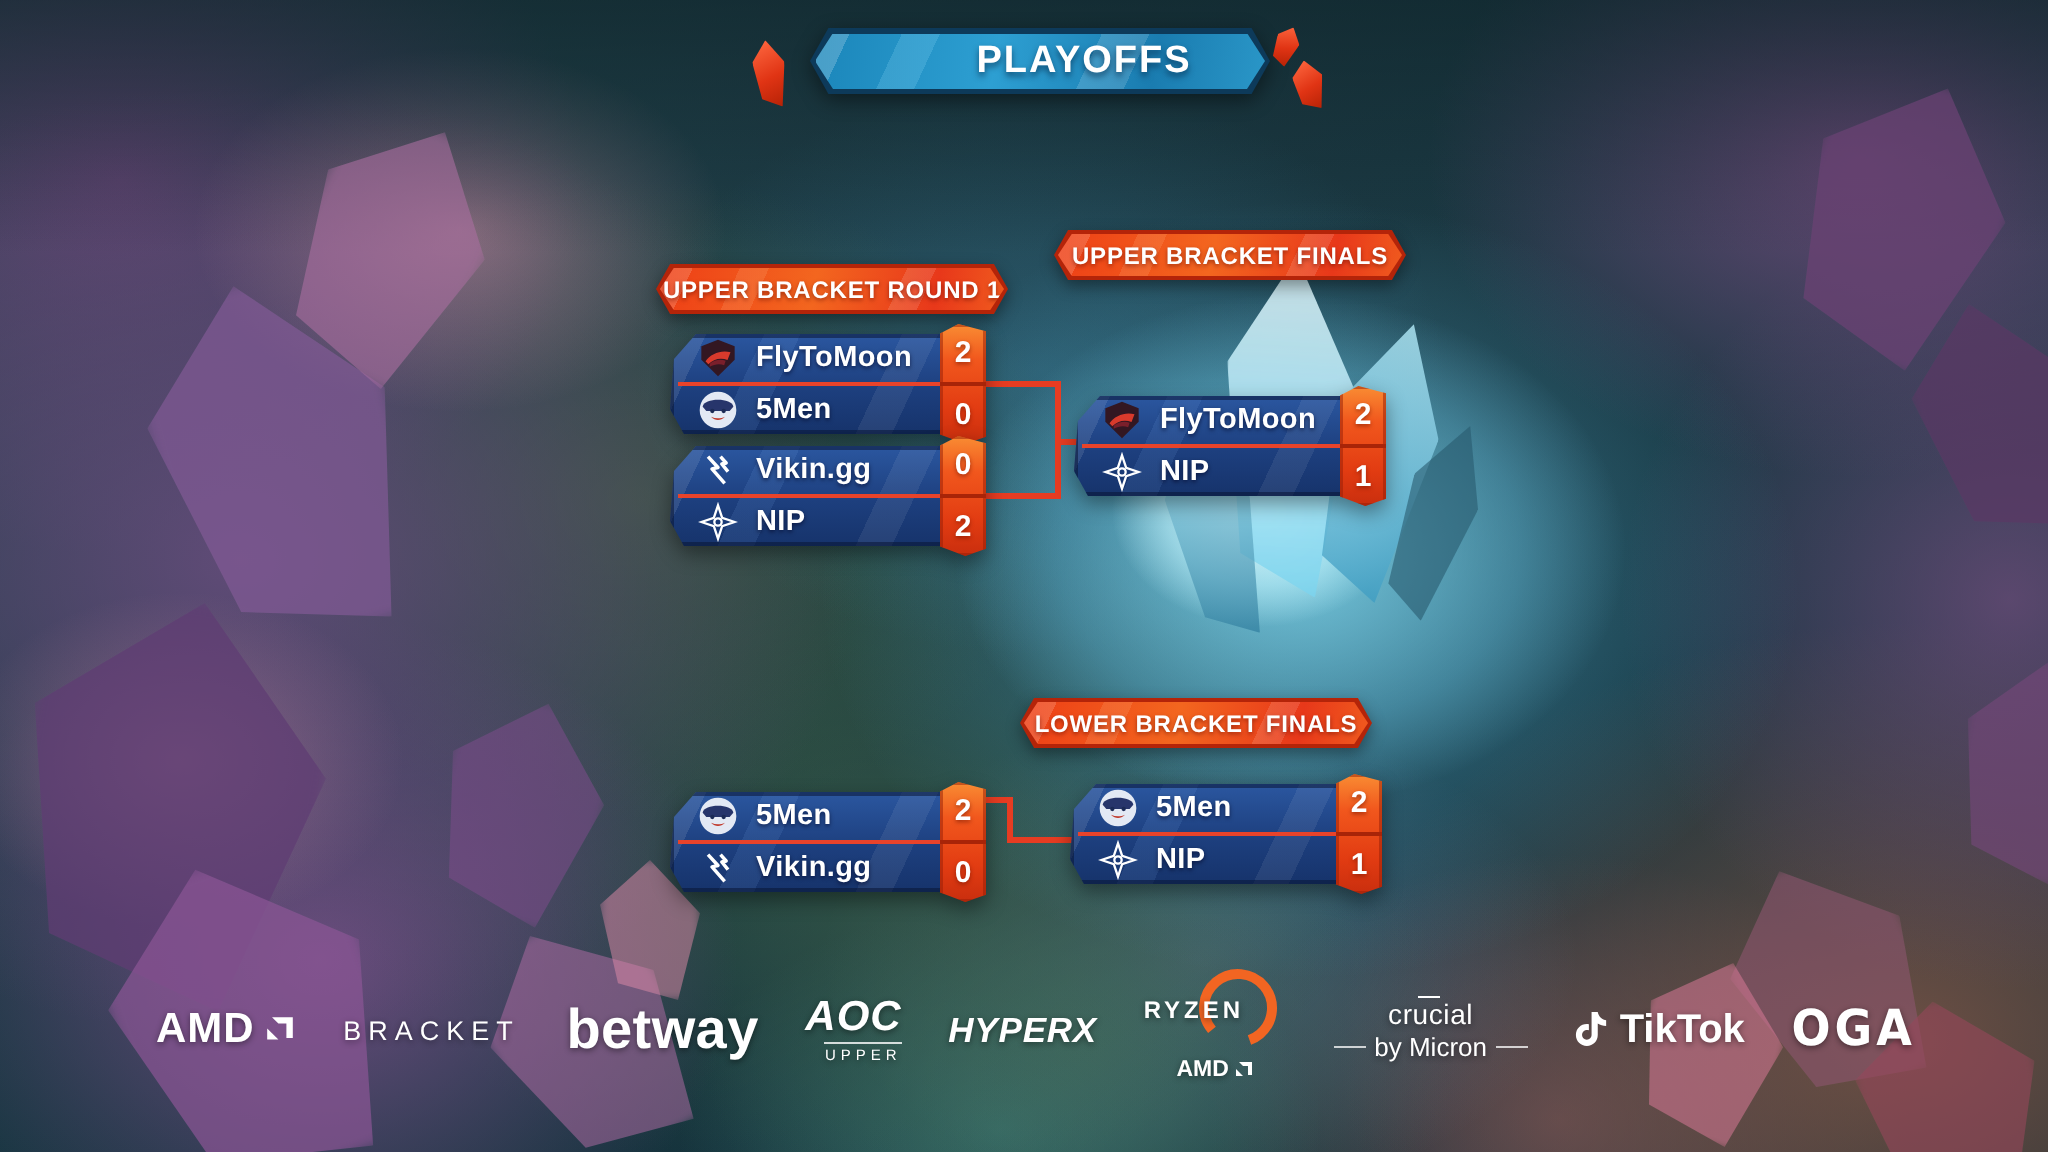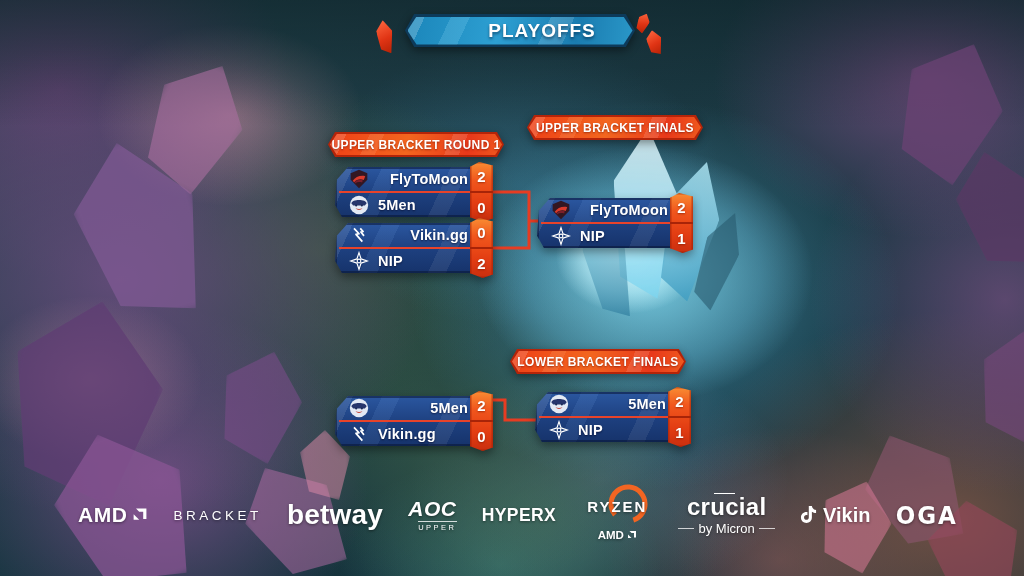--- a/index.html
+++ b/index.html
@@ -51,21 +51,21 @@
     clip-path:polygon(50% 0,100% 35%,75% 100%,15% 85%,0 30%);}
   
   .match{position:absolute;filter:drop-shadow(0 4px 5px rgba(0,0,0,.4));}
   .panel{position:absolute;left:0;top:0;right:0;bottom:0;
     clip-path:polygon(13px 0,100% 0,100% 100%,7px 100%,0 75%,2px 25%);
     background:
       linear-gradient(115deg, rgba(255,255,255,.10) 0 10%, rgba(255,255,255,0) 10% 26%, rgba(140,190,255,.10) 26% 36%, rgba(140,190,255,0) 36% 64%, rgba(255,255,255,.07) 64% 74%, rgba(255,255,255,0) 74%),
       linear-gradient(180deg,#2b57a0 0%,#1d3f7e 55%,#16336b 100%);
     box-shadow:inset 0 0 0 2px rgba(9,22,52,.55);}
   .row{position:absolute;left:0;right:25px;height:24px;display:flex;align-items:center;padding-left:14px;gap:9px;}
-  .row.top{top:0;justify-content:space-between;} .row.bot{bottom:0;}
+  .row.top{top:0;} .row.bot{bottom:0;}
   .tlogo{width:20px;height:20px;flex:0 0 20px;display:flex;align-items:center;justify-content:center;}
   .tlogo svg{width:20px;height:20px;}
   .tname{color:#fff;font-size:14.5px;font-weight:700;letter-spacing:.2px;text-shadow:0 1px 2px rgba(0,0,30,.6);white-space:nowrap;}
   .mdiv{position:absolute;left:4px;top:50%;margin-top:-1px;height:2.4px;right:20px;background:#e8432a;z-index:2;}
   .scorecol{position:absolute;right:0;top:-5px;bottom:-5px;width:23px;z-index:3;
     clip-path:polygon(0 8%,40% 0,100% 6%,100% 94%,55% 100%,0 92%);
     background:linear-gradient(180deg,#f98d33 0%,#f1571d 30%,#e23c12 70%,#c92e0e 100%);
     box-shadow:inset 0 0 0 1.5px rgba(150,30,5,.5);
     display:flex;flex-direction:column;}
   .scell{flex:1;display:flex;align-items:center;justify-content:center;color:#fff;
@@ -74,26 +74,26 @@
   .connect{position:absolute;left:0;top:0;pointer-events:none;}
   
   .sponsors{position:absolute;left:78px;right:66px;top:484px;height:62px;display:flex;
     align-items:center;justify-content:space-between;color:#fff;}
   .sp{display:flex;flex-direction:column;align-items:center;text-shadow:0 1px 3px rgba(0,0,0,.45);}
   .sp-amd{flex-direction:row;gap:5px;font-size:21px;font-weight:800;letter-spacing:.5px;}
   .sp-sapphire{font-size:13.5px;font-weight:400;letter-spacing:3.5px;}
   .sp-betway{font-size:28px;font-weight:800;letter-spacing:.2px;}
   .sp-aoc .n{font-size:21px;font-weight:800;font-style:italic;letter-spacing:.5px;line-height:1;}
   .sp-aoc .s{font-size:7.5px;letter-spacing:2.5px;margin-top:2px;align-self:flex-end;border-top:1px solid rgba(255,255,255,.8);padding-top:1px;}
-  .sp-hyperx{font-size:17.5px;font-weight:800;letter-spacing:.4px;}
+  .sp-hyperx{font-size:17.5px;font-weight:800;font-style:italic;letter-spacing:.4px;}
   .sp-ryzen{position:relative;width:72px;height:52px;}
   .sp-ryzen .ring{position:absolute;left:50%;top:-6px;margin-left:-10px;}
-  .sp-ryzen .n{position:absolute;left:0;right:0;top:9px;text-align:center;font-size:15px;font-weight:700;letter-spacing:2px;}
+  .sp-ryzen .n{position:absolute;left:0;right:0;top:9px;text-align:left;font-size:12px;font-weight:700;letter-spacing:2px;}
   .sp-ryzen .s{position:absolute;left:0;right:0;bottom:0;display:flex;align-items:center;justify-content:center;gap:3px;font-size:11.5px;font-weight:800;}
-  .sp-crucial .n{font-size:24px;font-weight:700;letter-spacing:.3px;position:relative;line-height:1;}
+  .sp-crucial .n{font-size:14px;font-weight:400;letter-spacing:.3px;position:relative;line-height:1;}
   .sp-crucial .n::after{content:"";position:absolute;left:34%;top:-2px;width:26%;height:1.6px;background:#fff;}
   .sp-crucial .s{font-size:13px;margin-top:2px;display:flex;align-items:center;gap:4px;}
   .sp-crucial .s::before,.sp-crucial .s::after{content:"";width:16px;height:1px;background:rgba(255,255,255,.75);}
   .sp-tiktok{flex-direction:row;gap:4px;font-size:20px;font-weight:800;align-items:center;}
   .sp-oga{font-family:"DejaVu Sans",sans-serif;font-size:23px;font-weight:800;letter-spacing:2px;transform:scaleY(1.08);}
 </style>
 </head>
 <body>
 
 <div class="stage">
@@ -344,19 +344,19 @@
       </span>
     </div>
     <div class="sp sp-crucial">
       <span class="n">crucial</span>
       <span class="s">by Micron</span>
     </div>
     <div class="sp sp-tiktok">
       <svg width="19" height="21" viewBox="0 0 24 26">
           <path d="M15 1c.5 2.8 2.4 4.8 5.3 5.2v3.6c-2 0-3.8-.6-5.3-1.6v7.3c0 3.9-3 6.9-6.9 6.9S1.2 19.4 1.2 15.5 4.2 8.6 8.1 8.6c.4 0 .9 0 1.3.1v3.9c-.4-.2-.8-.3-1.3-.3-1.7 0-3 1.4-3 3.1s1.3 3.1 3 3.1 3-1.4 3-3.1V1z" fill="#fff"></path>
         </svg>
-      <span>Vikin</span>
+      <span>TikTok</span>
     </div>
     <div class="sp sp-oga">
       <span>OGA</span>
     </div>
   </div>
 </div>
 
 </body></html>

